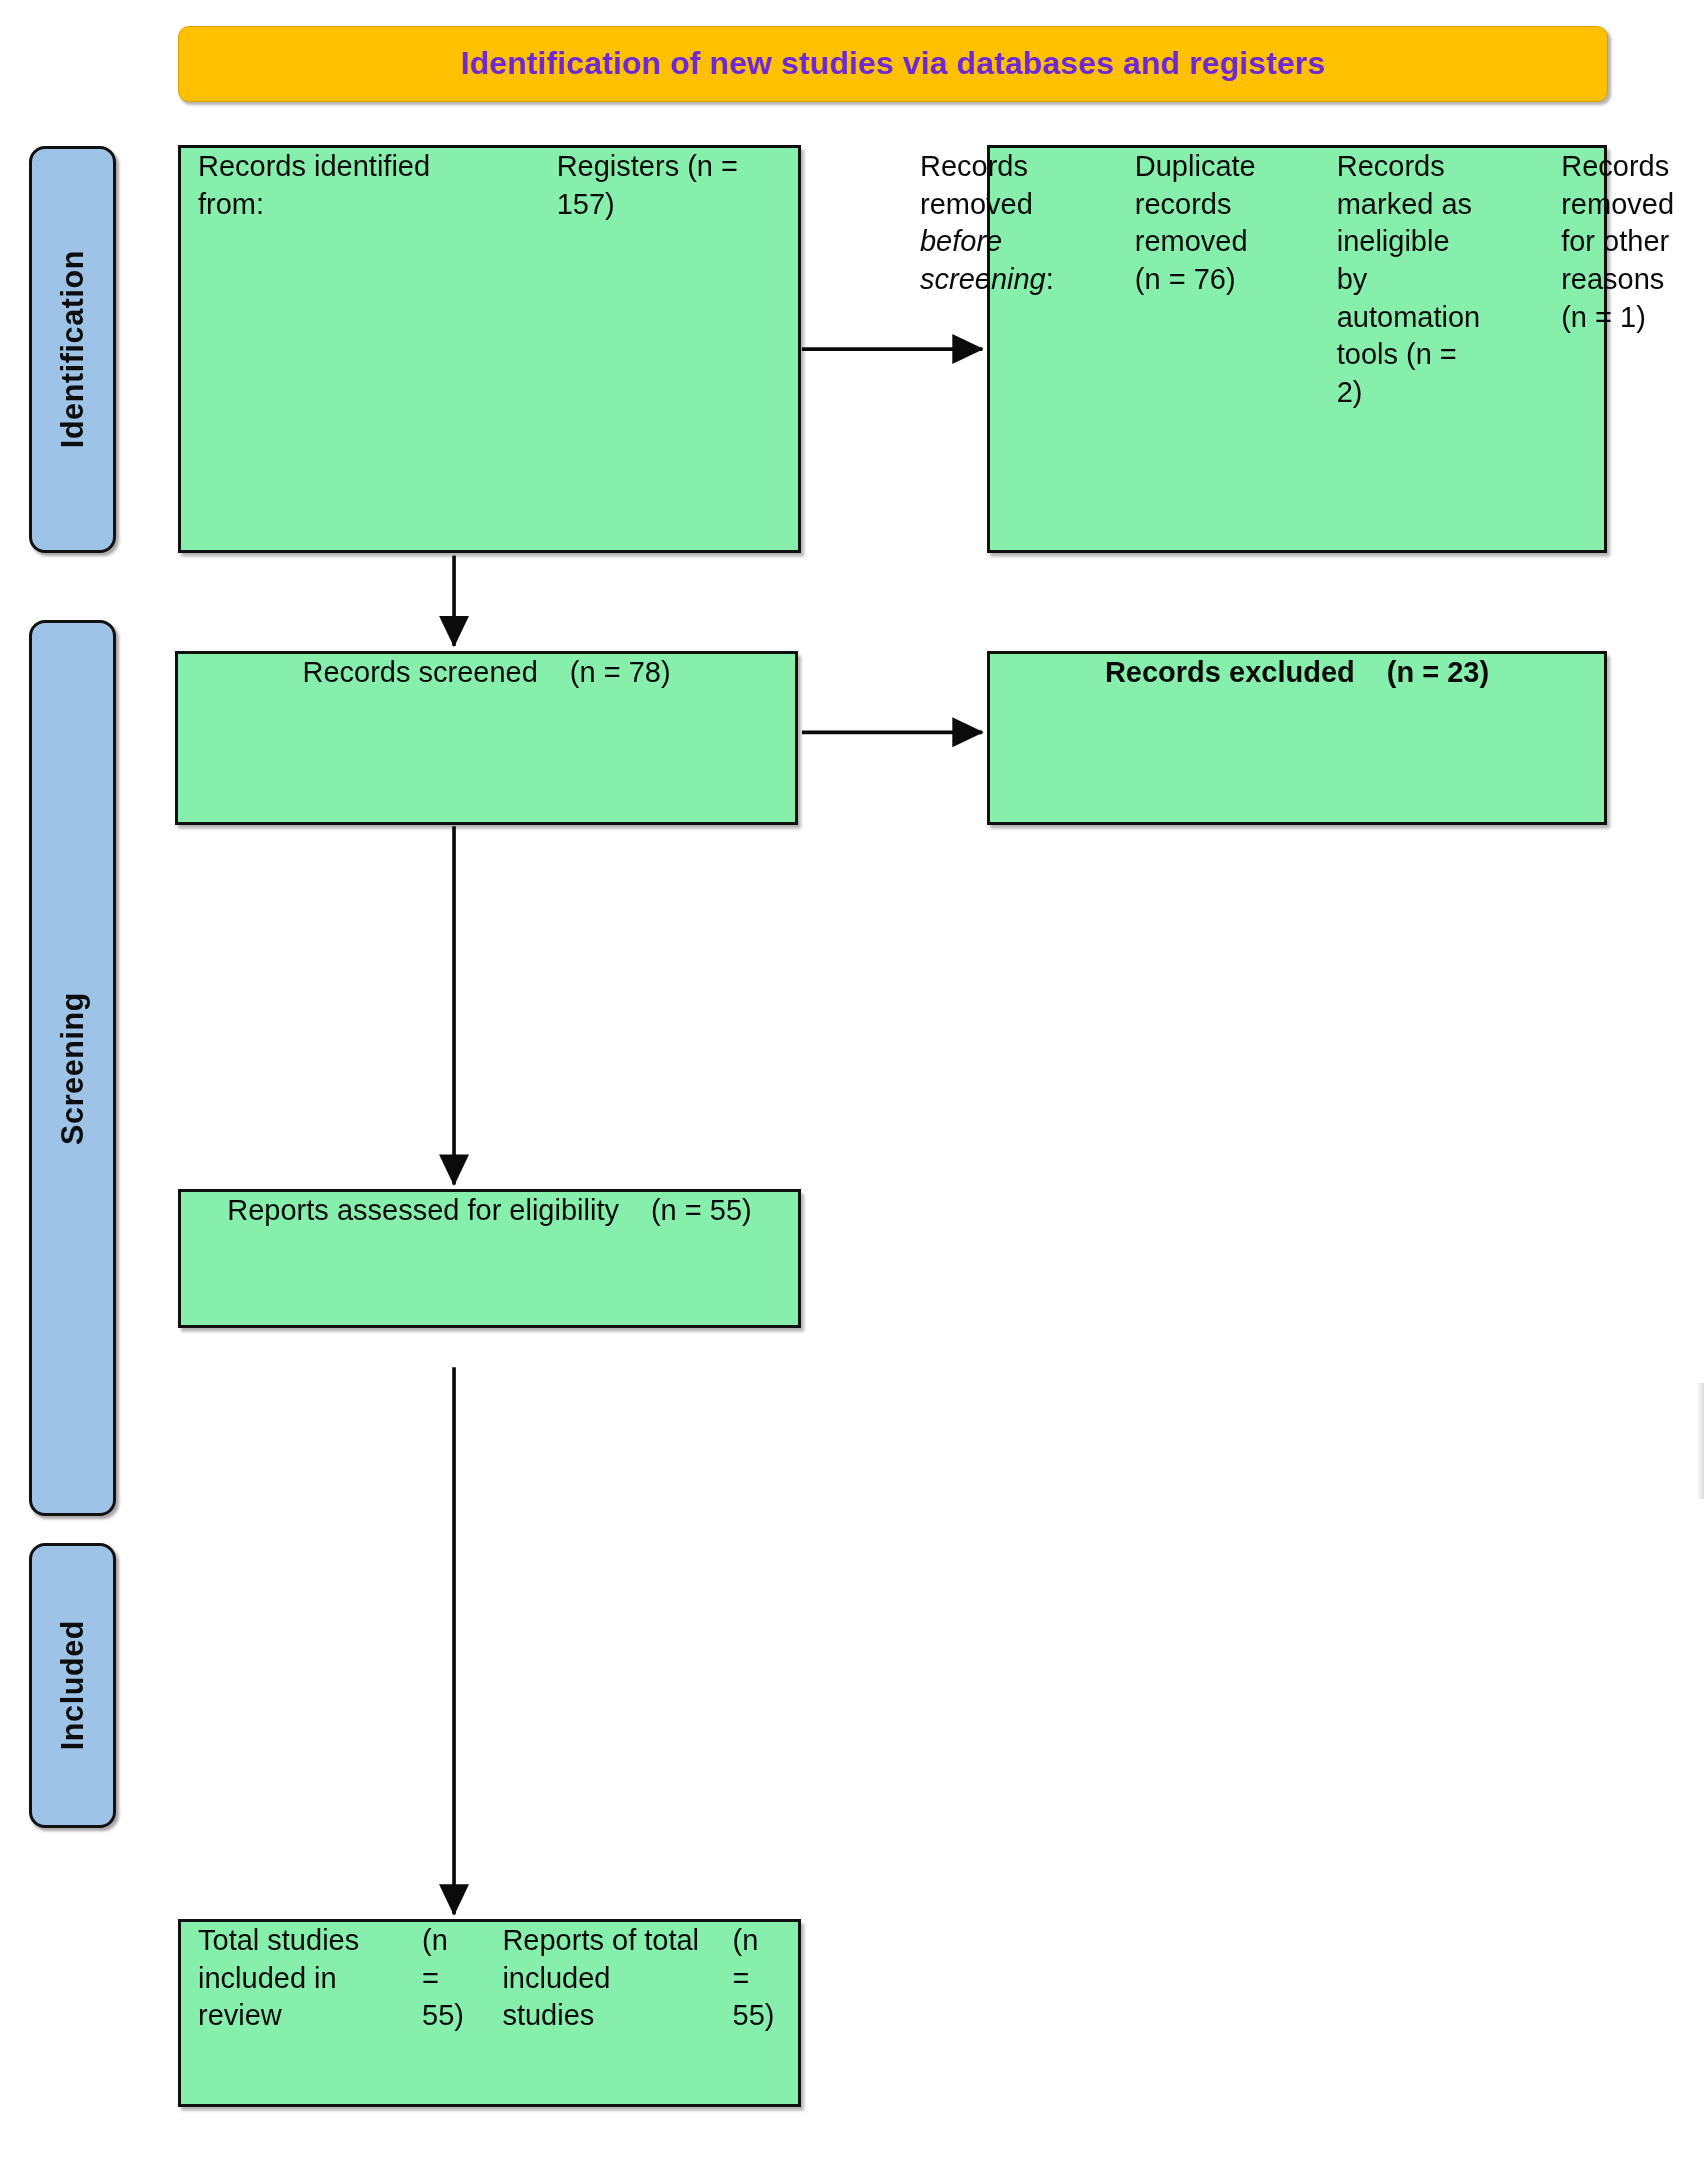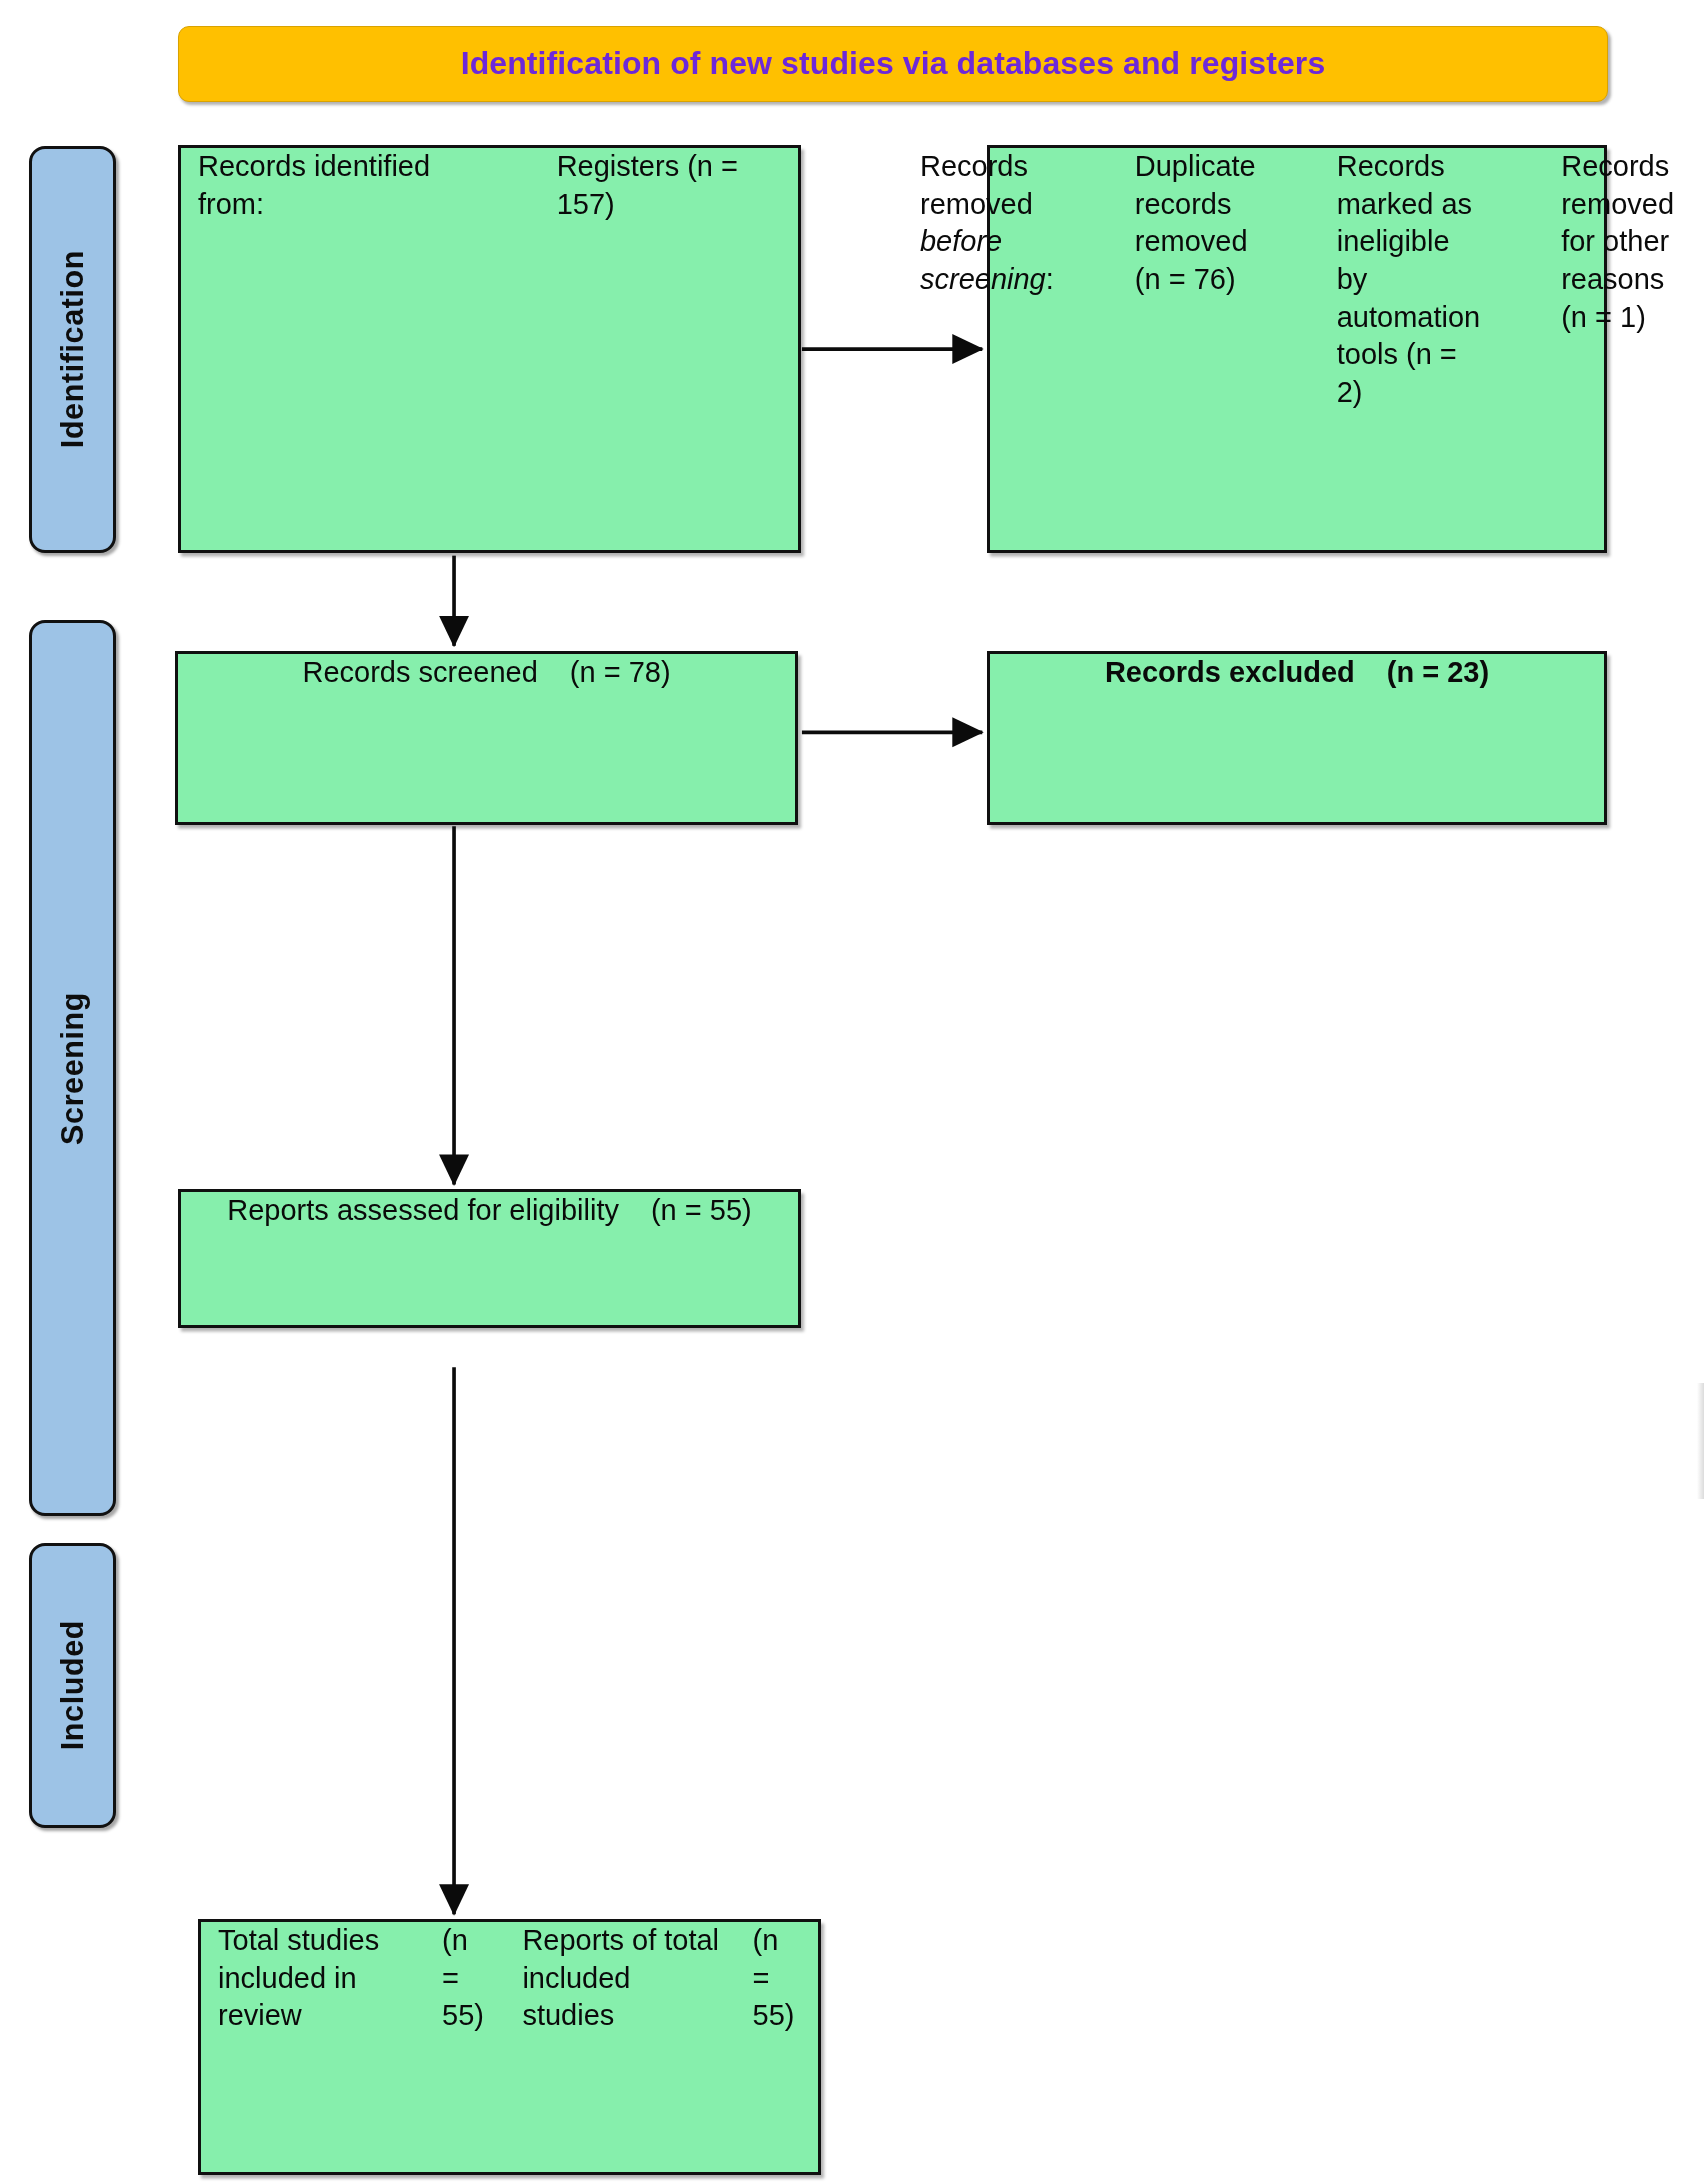--- a/index.html
+++ b/index.html
@@ -88,21 +88,21 @@
   }
   .flow-box .line.indent { padding-left: 49px; }
   .flow-box .line.hang   { padding-left: 49px; text-indent: 0; }
   .flow-box .italic { font-style: italic; }
 
   #box-identified { left: 178px; top: 145px;  width: 623px; height: 408px; justify-content: flex-end; }
   #box-removed    { left: 987px; top: 145px; width: 620px; height: 408px; }
   #box-screened   { left: 175px; top: 651px; width: 623px; height: 174px; }
   #box-excluded   { left: 987px; top: 651px; width: 620px; height: 174px; font-weight: bold; }
   #box-eligibility{ left: 178px; top: 1189px; width: 623px; height: 139px; }
-  #box-included   { left: 178px; top: 1919px; width: 623px; height: 256px; margin-left: 20px; }
+  #box-included   { left: 178px; top: 1919px; width: 623px; height: 188px; }
 
   
   #connectors {
     position: absolute;
     left: 0; top: 0;
     width: 1705px;
     height: 2183px;
     pointer-events: none;
   }
 

